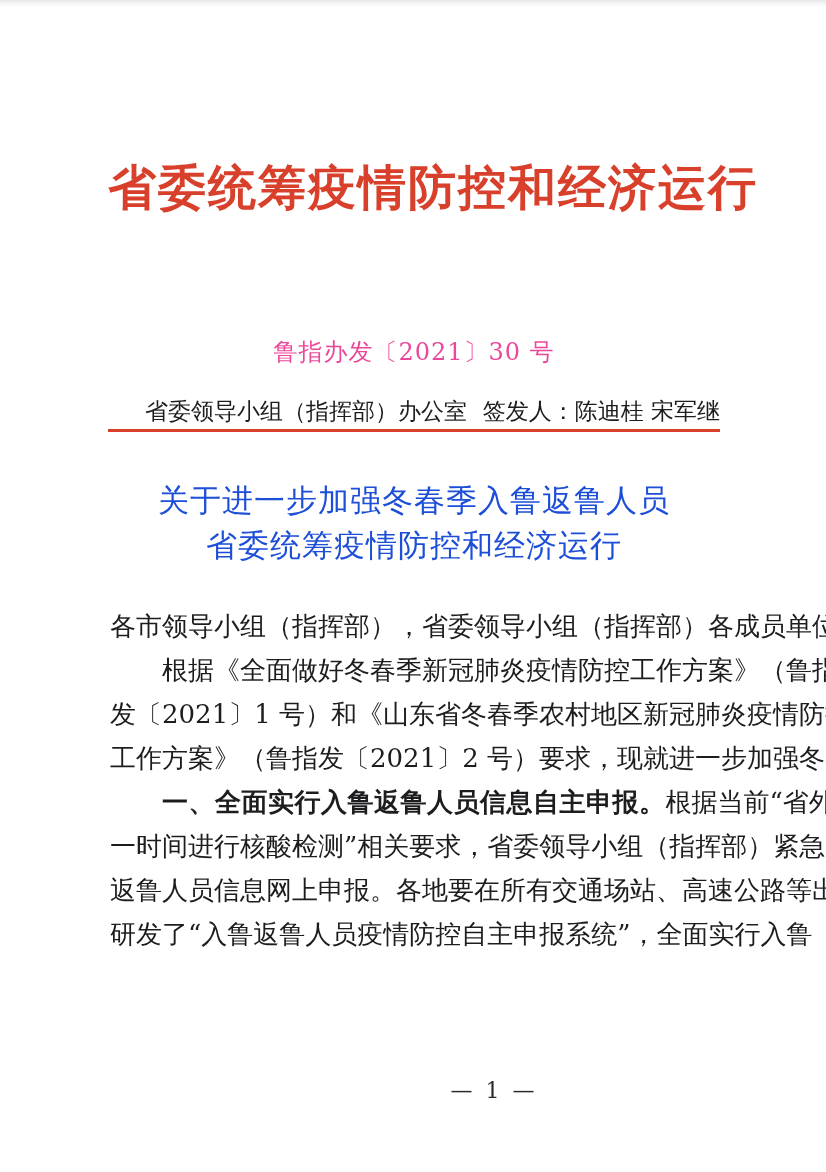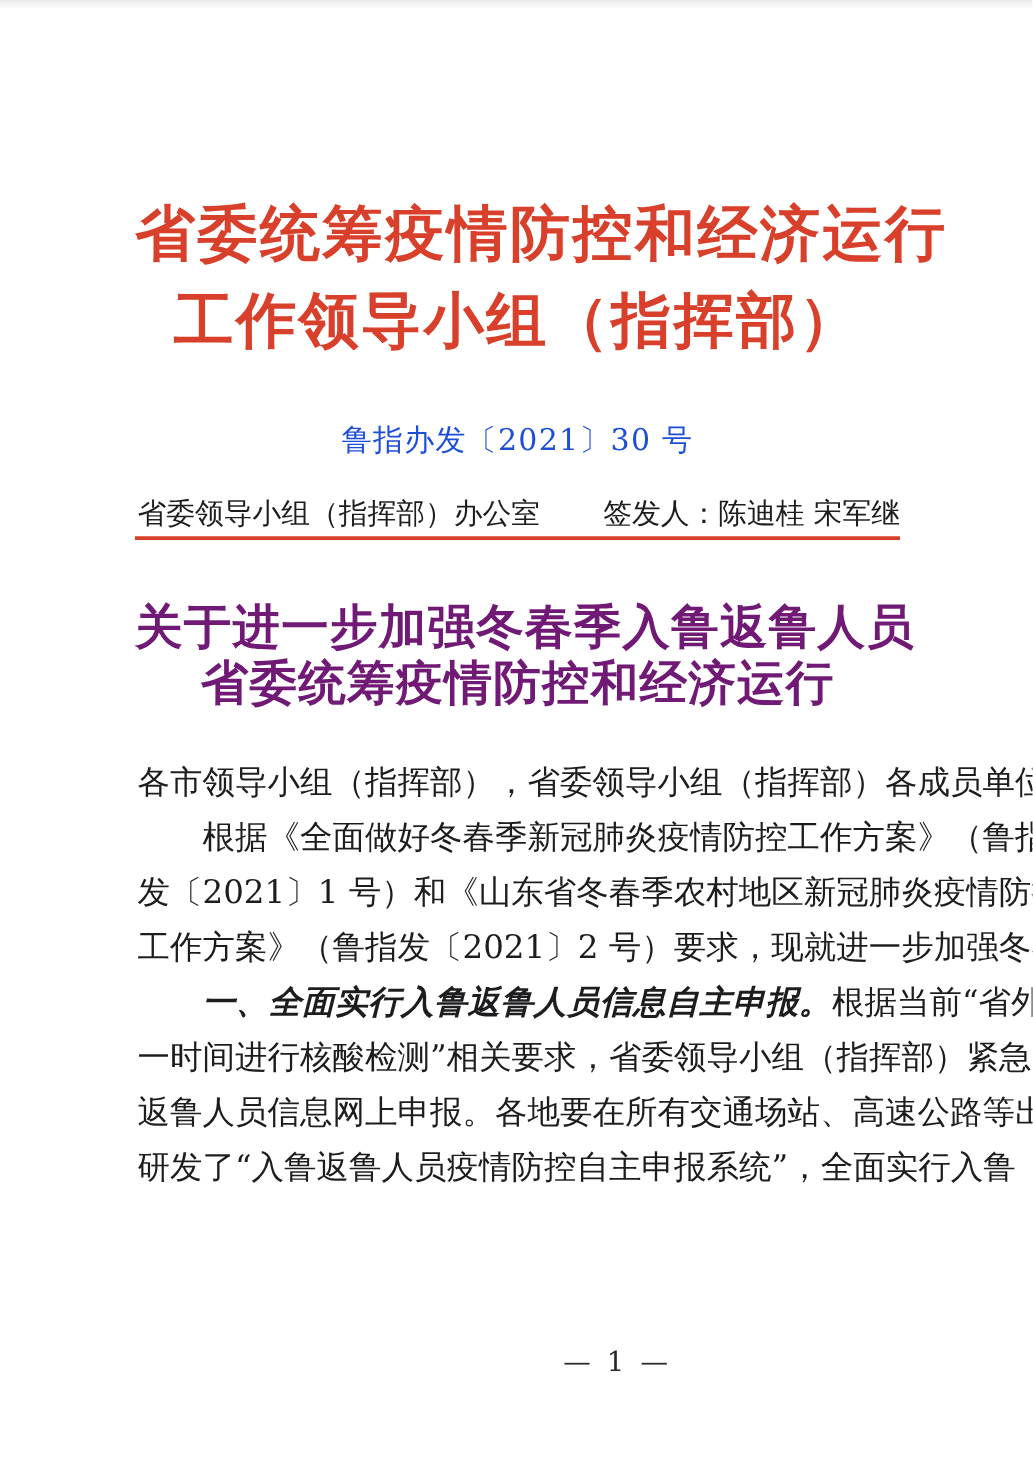--- a/index.html
+++ b/index.html
@@ -51,62 +51,62 @@
 
   
   .doc-number {
     position: absolute;
     top: 336px;
     left: 108px;
     width: 612px;
     text-align: center;
     font-size: 24px;
     line-height: 32px;
-    color: #1d4ed8;
+    color: #ec4899;
     letter-spacing: 1px;
   }
 
   
   .issuer-row {
     position: absolute;
     top: 396px;
     left: 110px;
     width: 610px;
     display: flex;
     justify-content: space-between;
     align-items: baseline;
     font-size: 23px;
     line-height: 30px;
     color: #1d1d20;
   }
-  .issuer-office { white-space: nowrap; }
+  .issuer-office { white-space: nowrap; margin-left: 35px; }
   .issuer-signers { white-space: nowrap; }
 
   .red-rule {
     position: absolute;
     top: 429px;
     left: 108px;
     width: 612px;
     height: 3px;
     background: #d8402c;
   }
 
   
   .main-title {
     position: absolute;
     top: 478px;
     left: 108px;
     width: 612px;
     text-align: center;
   }
   .main-title-line {
-    font-weight: bold;
-    font-size: 38px;
+    font-weight: normal;
+    font-size: 31px;
     line-height: 45px;
-    color: #701a75;
+    color: #1d4ed8;
     letter-spacing: 1px;
     white-space: nowrap;
   }
 
   
   .body-block {
     position: absolute;
     top: 604px;
     left: 110px;
     width: 610px;
@@ -115,21 +115,20 @@
     font-size: 26px;
     line-height: 44px;
     color: #1d1d20;
     white-space: nowrap;
     height: 44px;
   }
   .body-line.indent { padding-left: 52px; }
   .body-line b {
     font-weight: bold;
     letter-spacing: 0.5px;
-    font-style: italic;
   }
 
   
   .page-footer {
     position: absolute;
     top: 1078px;
     left: 108px;
     width: 612px;
     text-align: center;
     font-size: 22px;
@@ -143,21 +142,20 @@
 </style>
 </head>
 <body>
 
 <div class="scan-top-band"></div>
 
 <div class="page">
 
   <div class="masthead">
     <div class="masthead-line">省委统筹疫情防控和经济运行</div>
-    <div class="masthead-line">工作领导小组（指挥部）</div>
   </div>
 
   <div class="doc-number">鲁指办发〔2021〕30 号</div>
 
   <div class="issuer-row">
     <span class="issuer-office">省委领导小组（指挥部）办公室</span>
     <span class="issuer-signers">签发人：陈迪桂 宋军继</span>
   </div>
 
   <div class="red-rule"></div>

